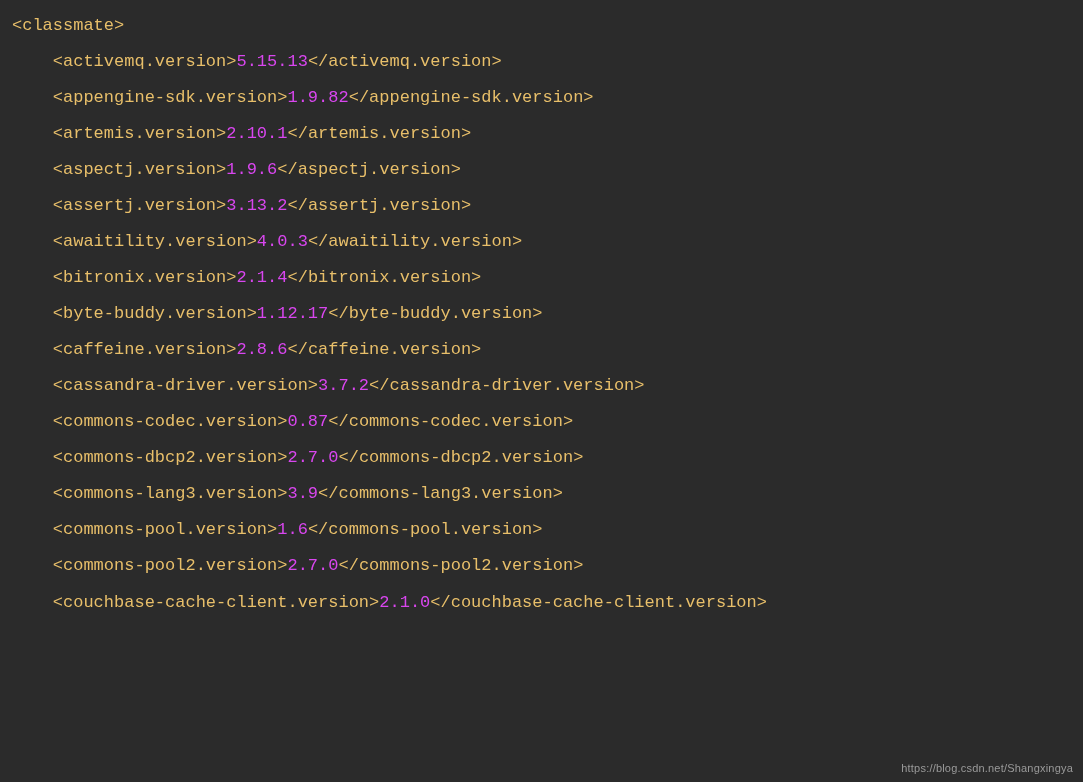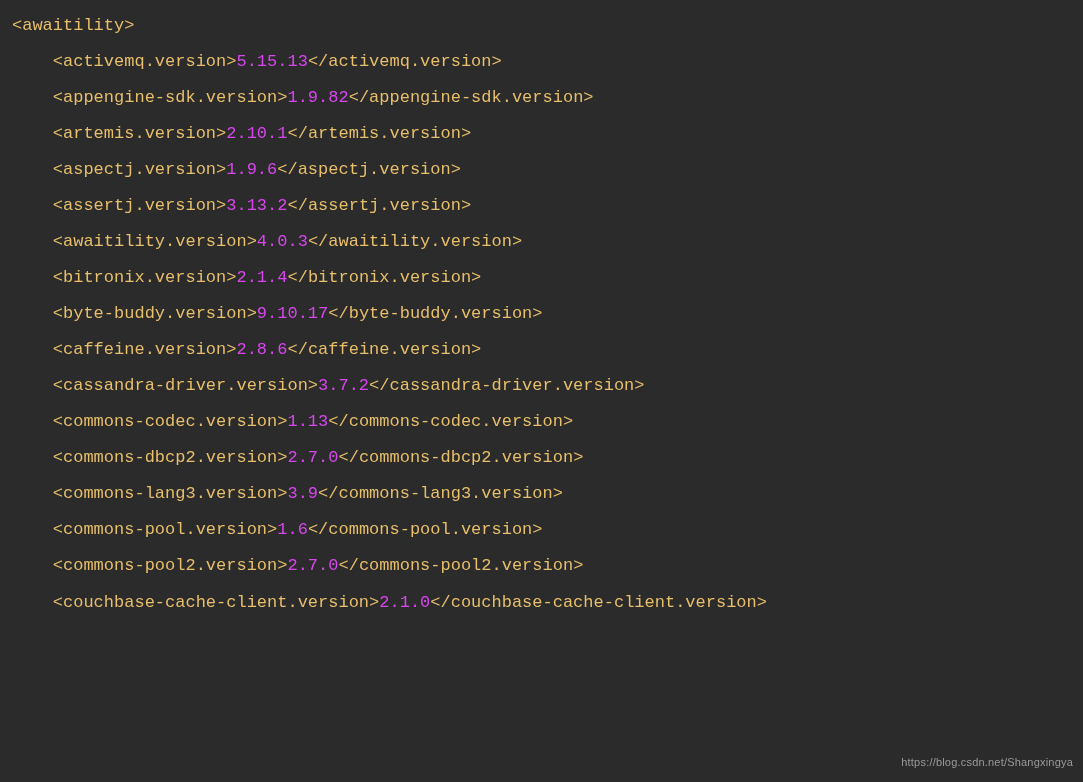--- a/index.html
+++ b/index.html
@@ -19,44 +19,44 @@
     white-space: pre;
   }
   .indent::before {
     content: "    ";
   }
   .bracket { color: #e8bf6a; }
   .tag { color: #e8bf6a; }
   .text { color: #d946ef; }
   .watermark {
     position: absolute;
-    bottom: 8px;
+    bottom: 2px;
     right: 10px;
     color: #9a9a9a;
     font-size: 11px;
     font-family: Arial, sans-serif;
     letter-spacing: 0.2px;
   }
 </style>
 </head>
 <body>
 
 <div id="code-container">
-    <div class="line"><span class="bracket">&lt;</span><span class="tag">awaitility</span><span class="bracket">&gt;</span></div>
+    <div class="line"><span class="bracket">&lt;</span><span class="tag">classmate</span><span class="bracket">&gt;</span></div>
     <div class="line indent"><span class="bracket">&lt;</span><span class="tag">activemq.version</span><span class="bracket">&gt;</span><span class="text">5.15.13</span><span class="bracket">&lt;/</span><span class="tag">activemq.version</span><span class="bracket">&gt;</span></div>
     <div class="line indent"><span class="bracket">&lt;</span><span class="tag">appengine-sdk.version</span><span class="bracket">&gt;</span><span class="text">1.9.82</span><span class="bracket">&lt;/</span><span class="tag">appengine-sdk.version</span><span class="bracket">&gt;</span></div>
     <div class="line indent"><span class="bracket">&lt;</span><span class="tag">artemis.version</span><span class="bracket">&gt;</span><span class="text">2.10.1</span><span class="bracket">&lt;/</span><span class="tag">artemis.version</span><span class="bracket">&gt;</span></div>
     <div class="line indent"><span class="bracket">&lt;</span><span class="tag">aspectj.version</span><span class="bracket">&gt;</span><span class="text">1.9.6</span><span class="bracket">&lt;/</span><span class="tag">aspectj.version</span><span class="bracket">&gt;</span></div>
     <div class="line indent"><span class="bracket">&lt;</span><span class="tag">assertj.version</span><span class="bracket">&gt;</span><span class="text">3.13.2</span><span class="bracket">&lt;/</span><span class="tag">assertj.version</span><span class="bracket">&gt;</span></div>
     <div class="line indent"><span class="bracket">&lt;</span><span class="tag">awaitility.version</span><span class="bracket">&gt;</span><span class="text">4.0.3</span><span class="bracket">&lt;/</span><span class="tag">awaitility.version</span><span class="bracket">&gt;</span></div>
     <div class="line indent"><span class="bracket">&lt;</span><span class="tag">bitronix.version</span><span class="bracket">&gt;</span><span class="text">2.1.4</span><span class="bracket">&lt;/</span><span class="tag">bitronix.version</span><span class="bracket">&gt;</span></div>
-    <div class="line indent"><span class="bracket">&lt;</span><span class="tag">byte-buddy.version</span><span class="bracket">&gt;</span><span class="text">9.10.17</span><span class="bracket">&lt;/</span><span class="tag">byte-buddy.version</span><span class="bracket">&gt;</span></div>
+    <div class="line indent"><span class="bracket">&lt;</span><span class="tag">byte-buddy.version</span><span class="bracket">&gt;</span><span class="text">1.12.17</span><span class="bracket">&lt;/</span><span class="tag">byte-buddy.version</span><span class="bracket">&gt;</span></div>
     <div class="line indent"><span class="bracket">&lt;</span><span class="tag">caffeine.version</span><span class="bracket">&gt;</span><span class="text">2.8.6</span><span class="bracket">&lt;/</span><span class="tag">caffeine.version</span><span class="bracket">&gt;</span></div>
     <div class="line indent"><span class="bracket">&lt;</span><span class="tag">cassandra-driver.version</span><span class="bracket">&gt;</span><span class="text">3.7.2</span><span class="bracket">&lt;/</span><span class="tag">cassandra-driver.version</span><span class="bracket">&gt;</span></div>
-    <div class="line indent"><span class="bracket">&lt;</span><span class="tag">commons-codec.version</span><span class="bracket">&gt;</span><span class="text">1.13</span><span class="bracket">&lt;/</span><span class="tag">commons-codec.version</span><span class="bracket">&gt;</span></div>
+    <div class="line indent"><span class="bracket">&lt;</span><span class="tag">commons-codec.version</span><span class="bracket">&gt;</span><span class="text">0.87</span><span class="bracket">&lt;/</span><span class="tag">commons-codec.version</span><span class="bracket">&gt;</span></div>
     <div class="line indent"><span class="bracket">&lt;</span><span class="tag">commons-dbcp2.version</span><span class="bracket">&gt;</span><span class="text">2.7.0</span><span class="bracket">&lt;/</span><span class="tag">commons-dbcp2.version</span><span class="bracket">&gt;</span></div>
     <div class="line indent"><span class="bracket">&lt;</span><span class="tag">commons-lang3.version</span><span class="bracket">&gt;</span><span class="text">3.9</span><span class="bracket">&lt;/</span><span class="tag">commons-lang3.version</span><span class="bracket">&gt;</span></div>
     <div class="line indent"><span class="bracket">&lt;</span><span class="tag">commons-pool.version</span><span class="bracket">&gt;</span><span class="text">1.6</span><span class="bracket">&lt;/</span><span class="tag">commons-pool.version</span><span class="bracket">&gt;</span></div>
     <div class="line indent"><span class="bracket">&lt;</span><span class="tag">commons-pool2.version</span><span class="bracket">&gt;</span><span class="text">2.7.0</span><span class="bracket">&lt;/</span><span class="tag">commons-pool2.version</span><span class="bracket">&gt;</span></div>
     <div class="line indent"><span class="bracket">&lt;</span><span class="tag">couchbase-cache-client.version</span><span class="bracket">&gt;</span><span class="text">2.1.0</span><span class="bracket">&lt;/</span><span class="tag">couchbase-cache-client.version</span><span class="bracket">&gt;</span></div>
   </div>
 
 <div class="watermark">https://blog.csdn.net/Shangxingya</div>
 
 </body></html>

